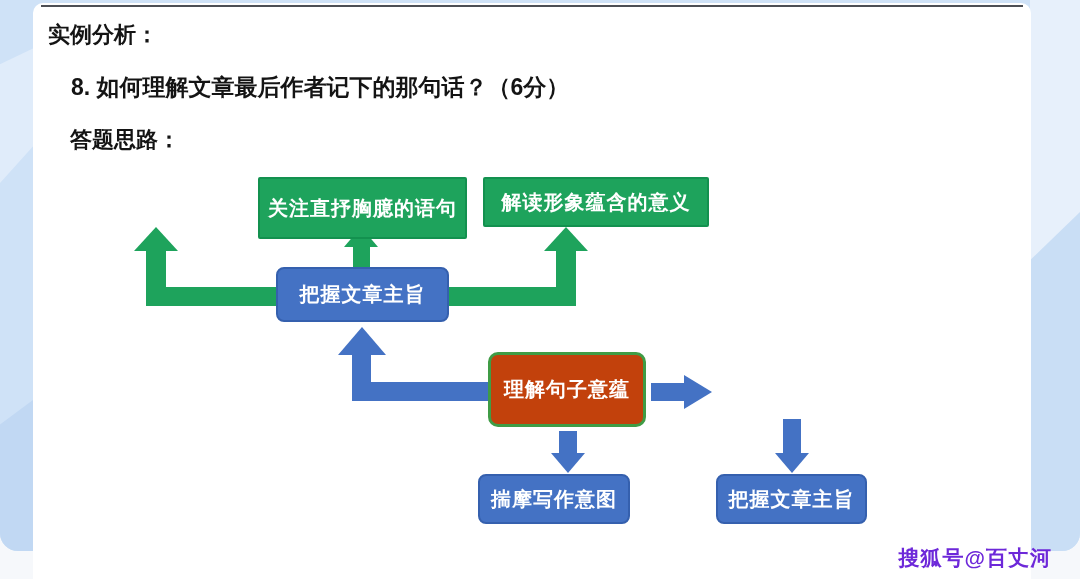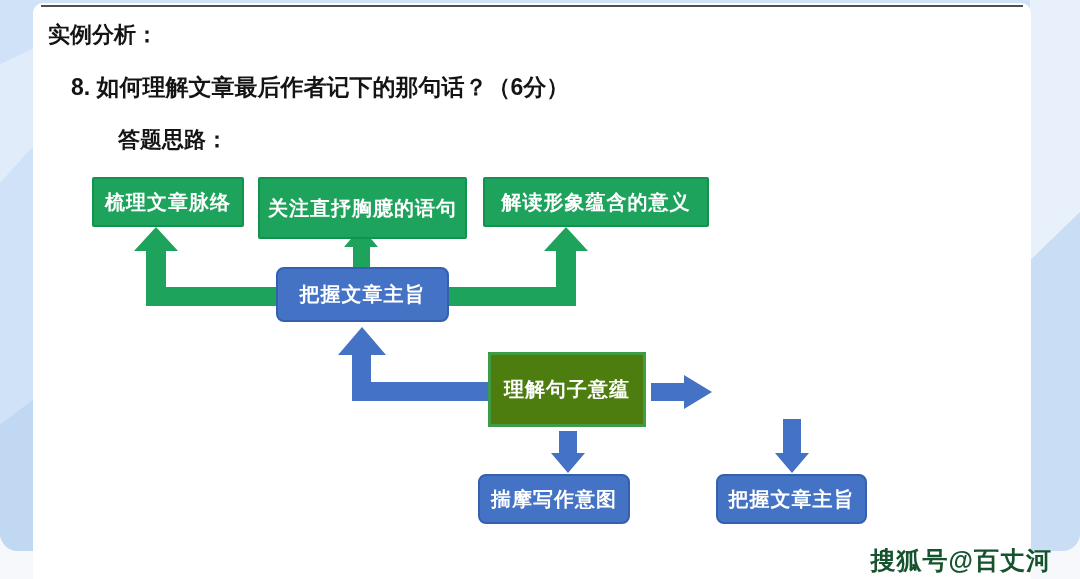--- a/index.html
+++ b/index.html
@@ -37,31 +37,31 @@
     position:absolute;left:33px;top:3px;width:998px;height:576px;
     background:#ffffff;border-radius:10px 10px 0 0;
   }
   .top-rule{
     position:absolute;left:8px;top:2px;width:982px;height:2px;background:#4d4f55;
   }
 
   .line{position:absolute;color:#141414;font-weight:bold;white-space:nowrap;}
   .t1{left:15px;top:17px;font-size:22px;}
   .t2{left:38px;top:69px;font-size:23px;}
-  .t3{left:37px;top:122px;font-size:22px;margin-left:48px;}
+  .t3{left:37px;top:122px;font-size:22px;}
 
   
   .node{
     position:absolute;display:flex;align-items:center;justify-content:center;
     color:#ffffff;font-weight:bold;font-size:20px;letter-spacing:1px;
     box-sizing:border-box;text-align:center;white-space:nowrap;
   }
   .node.green{background:#1ea35c;border:2px solid #13914f;border-radius:2px;}
   .node.blue{background:#4472c4;border:2px solid #3560ae;border-radius:8px;}
-  .node.lightgreen{background:#4d7c0f;border:3px solid #3f9c45;border-radius:0;}
+  .node.lightgreen{background:#c2410c;border:3px solid #3f9c45;border-radius:10px;}
 
   .n-comb{left:92px;top:177px;width:152px;height:50px;}
   .n-attend{left:258px;top:177px;width:209px;height:62px;}
   .n-image{left:483px;top:177px;width:226px;height:50px;}
   .n-theme{left:276px;top:267px;width:173px;height:55px;}
   .n-sentence{left:488px;top:352px;width:158px;height:75px;}
   .n-technique{left:715px;top:367px;width:153px;height:49px;}
   .n-intent{left:478px;top:474px;width:152px;height:50px;}
   .n-deep{left:716px;top:474px;width:151px;height:50px;}
 
@@ -95,21 +95,21 @@
   .b-right-h{left:651px;top:383px;width:34px;height:18px;}
   .b-right-tri{left:684px;top:375px;}
   
   .b-down1-v{left:559px;top:431px;width:18px;height:23px;}
   .b-down1-tri{left:551px;top:453px;}
   .b-down2-v{left:783px;top:419px;width:18px;height:35px;}
   .b-down2-tri{left:775px;top:453px;}
 
   .watermark{
     position:absolute;right:28px;top:544px;
-    font-size:25px;font-weight:bold;color:#14532d;letter-spacing:1px;
+    font-size:21px;font-weight:bold;color:#6d28d9;letter-spacing:1px;
     text-shadow:0 1px 1px rgba(255,255,255,.85);white-space:nowrap;
   }
 </style>
 </head>
 <body>
 
 <div class="page">
 
   <div class="bg-card">
     <div class="deco deco-left-light"></div>
@@ -142,21 +142,20 @@
 
   <div class="bar blue b-right-h"></div>
   <div class="tri tri-right blue b-right-tri"></div>
 
   <div class="bar blue b-down1-v"></div>
   <div class="tri tri-down blue b-down1-tri"></div>
 
   <div class="bar blue b-down2-v"></div>
   <div class="tri tri-down blue b-down2-tri"></div>
 
-  <div class="node green n-comb">梳理文章脉络</div>
   <div class="node green n-attend">关注直抒胸臆的语句</div>
   <div class="node green n-image">解读形象蕴含的意义</div>
   <div class="node blue n-theme">把握文章主旨</div>
   <div class="node lightgreen n-sentence">理解句子意蕴</div>
   <div class="node blue n-intent">揣摩写作意图</div>
   <div class="node blue n-deep">把握文章主旨</div>
 
   <div class="watermark">搜狐号@百丈河</div>
 
 </div>

